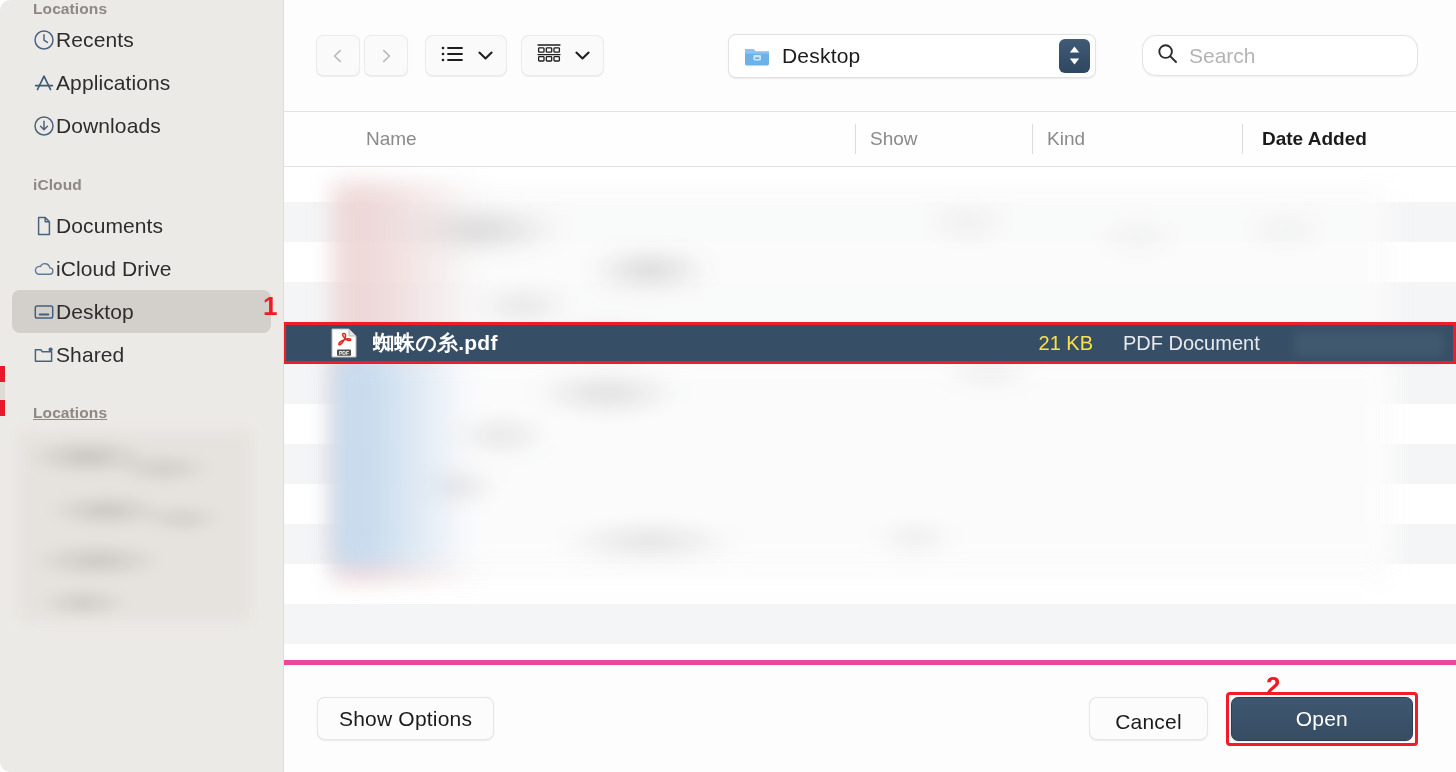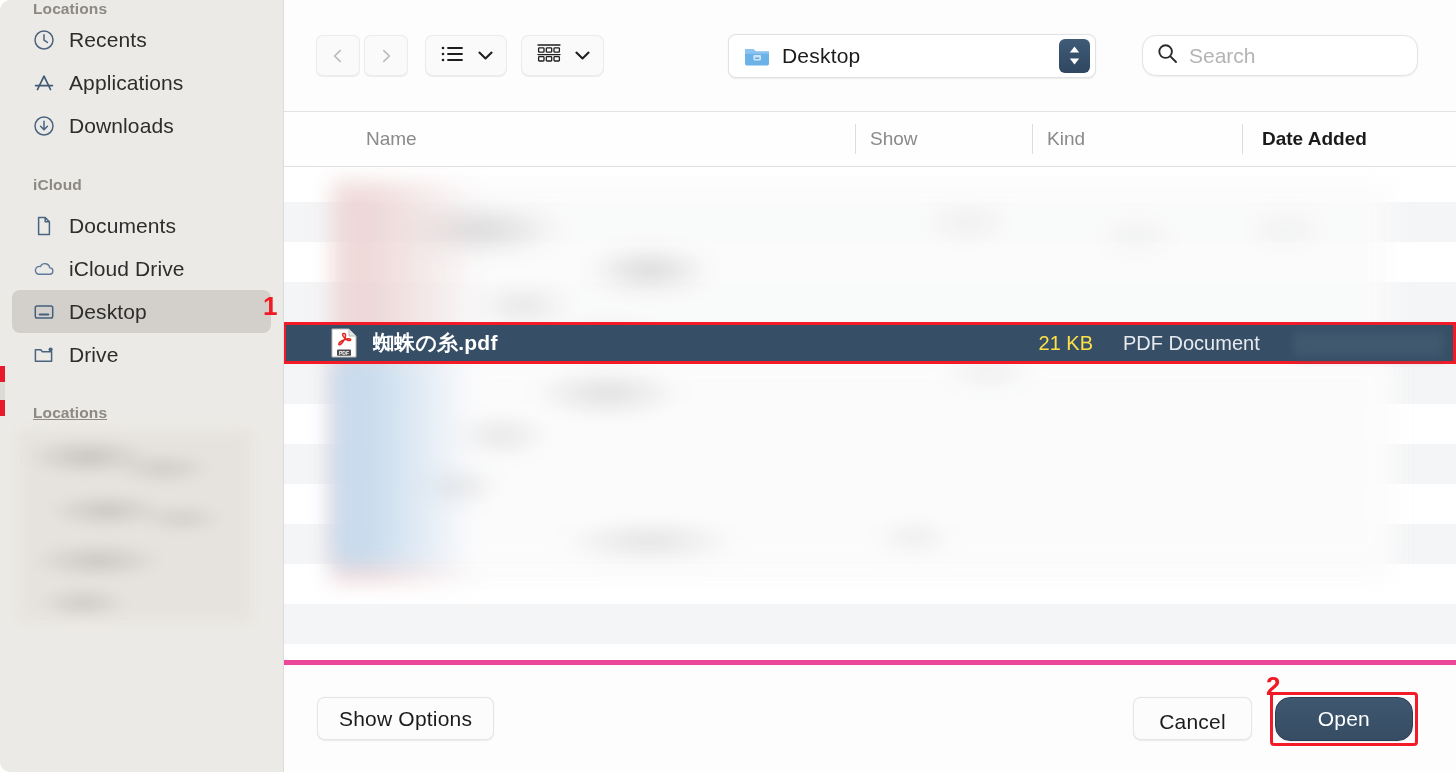--- a/index.html
+++ b/index.html
@@ -54,21 +54,20 @@
   }
   .sb-sec-icloud    { margin-top: 29px; margin-bottom: 10px; }
   .sb-sec-locations { margin-top: 28px; margin-bottom: 8px; text-decoration: underline; }
 
   .sb-item {
     display: flex;
     align-items: center;
     height: 43px;
     padding-left: 20px;
     border-radius: 8px;
-    gap: 13px;
     cursor: default;
   }
   .sb-item.selected { background: #d3d0cb; }
   .sb-ico {
     width: 24px; height: 24px;
     flex: 0 0 24px;
     display: flex; align-items: center; justify-content: center;
   }
   .sb-ico svg { display: block; }
   .sb-label {
@@ -340,23 +339,23 @@
     border: 3px solid #f41b28;
     border-radius: 4px;
     padding: 2px;
   }
   .btn-open {
     background: linear-gradient(#41597169, #41597169), linear-gradient(#3d566f, #2e4459);
     background-blend-mode: normal;
     color: #ffffff;
     border: 1px solid #2b4058;
     height: 44px;
-    padding: 0 42px;
+    padding: 0 64px;
     font-size: 21px;
-    border-radius: 15px;
+    border-radius: 7px;
   }
 
   
   .step-num {
     position: absolute;
     font-size: 26px;
     font-weight: bold;
     color: #ef1a24;
     z-index: 60;
     font-family: "Liberation Sans", sans-serif;
@@ -438,21 +437,21 @@
         <span class="sb-label">Desktop</span>
       </div>
 
       <div class="sb-item">
         <span class="sb-ico">
           <svg width="24" height="24" viewBox="0 0 24 24" fill="none" stroke="#4a6480" stroke-width="1.5" stroke-linejoin="round">
             <path d="M3.4 6.8h5.4l1.6 2h9.2v9.4H3.4z"></path>
             <circle cx="18.6" cy="6.6" r="2.1" fill="#4a6480" stroke="none"></circle>
           </svg>
         </span>
-        <span class="sb-label">Drive</span>
+        <span class="sb-label">Shared</span>
       </div>
 
       <div class="sb-section sb-sec-locations">Locations</div>
 
       <div class="blur-block"></div>
     </div>
   </div>
 
   <div class="main">
 

